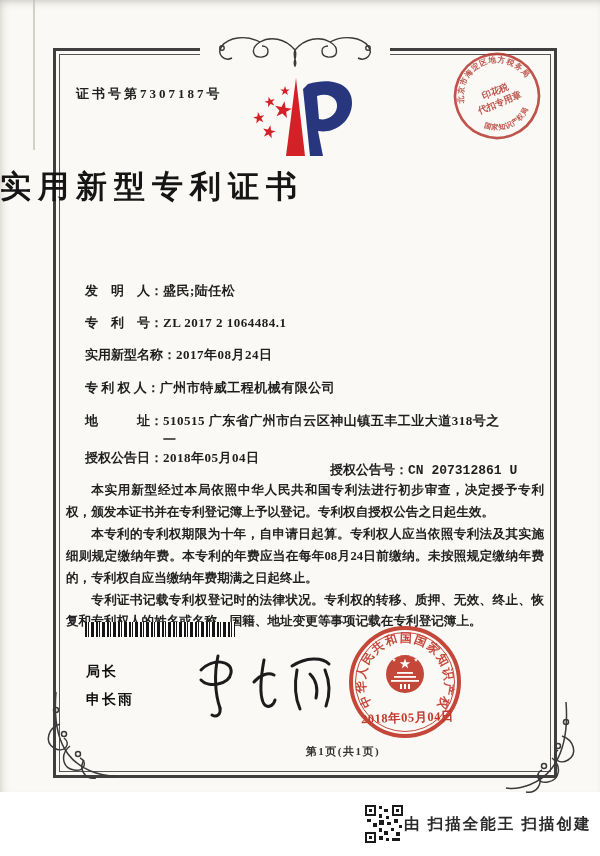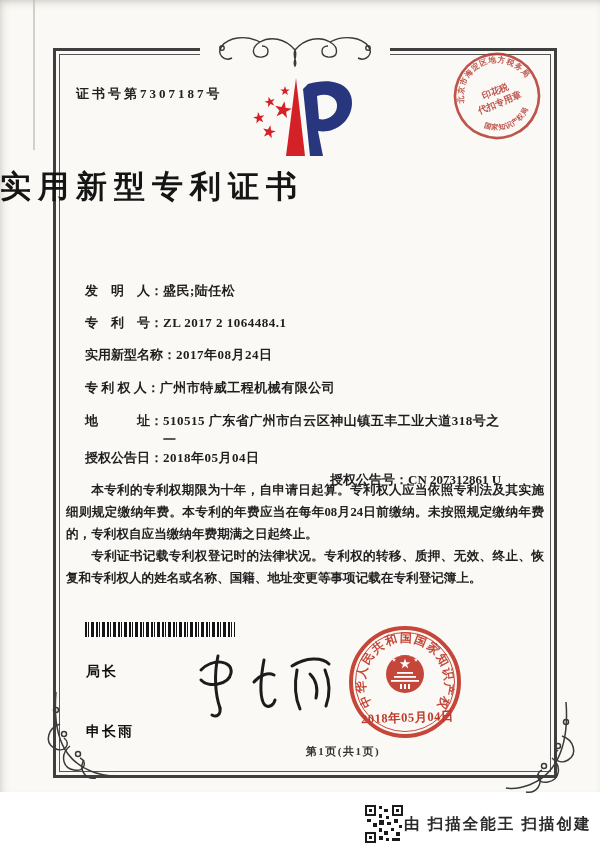--- a/index.html
+++ b/index.html
@@ -26,21 +26,21 @@
   .field2{position:absolute;left:330px;font-size:13px;font-weight:bold;color:#1e1e1e;}
 
   .body-text{position:absolute;left:66px;top:480px;width:478px;font-size:12.6px;
              font-weight:bold;color:#222;line-height:1.74;text-align:justify;}
   .body-text p{margin:0;text-indent:2em;}
 
   .barcode{position:absolute;left:85px;top:622px;width:150px;height:15px;
            background:repeating-linear-gradient(90deg,#151515 0 2px,#fff 2px 3px,#151515 3px 4px,#fff 4px 6px,#151515 6px 9px,#fff 9px 11px);}
 
   .director-title{position:absolute;left:86px;top:663px;font-size:14px;font-weight:bold;color:#111;letter-spacing:2px;}
-  .director-name{position:absolute;left:86px;top:691px;font-size:14px;font-weight:bold;color:#111;letter-spacing:2px;margin-top:32px;}
+  .director-name{position:absolute;left:86px;top:691px;font-size:14px;font-weight:bold;color:#111;letter-spacing:2px;}
   .signature{position:absolute;left:188px;top:642px;width:155px;height:84px;}
 
   .seal-main{position:absolute;left:347px;top:624px;width:116px;height:116px;opacity:.93;}
   .seal-date{position:absolute;left:361px;top:709px;width:130px;font-size:12.5px;font-weight:bold;
              color:#c0392b;letter-spacing:.5px;transform:rotate(-2deg);}
   .stamp-tax{position:absolute;left:451px;top:50px;width:92px;height:92px;transform:rotate(-22deg);opacity:.85;}
 
   .page-num{position:absolute;left:0;top:744px;width:600px;text-align:center;
             font-size:11px;font-weight:bold;color:#333;letter-spacing:1.5px;padding-left:43px;}
 
@@ -128,25 +128,26 @@
   </div>
   <div class="field" style="top:379px;">
     <span class="lab">专 利 权 人：</span><span class="val">广州市特威工程机械有限公司</span>
   </div>
   <div class="field" style="top:412px;">
     <span class="lab">地　　　址：</span><span class="val" style="max-width:348px;">510515 广东省广州市白云区神山镇五丰工业大道318号之一</span>
   </div>
   <div class="field" style="top:449px;">
     <span class="lab">授权公告日：</span><span class="val">2018年05月04日</span>
   </div>
-  <div class="field2" style="top:471px;">
+  <div class="field2" style="top:461px;font-family:Liberation Mono, monospace;">
     <span class="lab">授权公告号：</span><span class="val">CN 207312861 U</span>
   </div>
 
   <div class="body-text">
+    <p>本实用新型经过本局依照中华人民共和国专利法进行初步审查，决定授予专利权，颁发本证书并在专利登记簿上予以登记。专利权自授权公告之日起生效。</p>
     <p>本专利的专利权期限为十年，自申请日起算。专利权人应当依照专利法及其实施细则规定缴纳年费。本专利的年费应当在每年08月24日前缴纳。未按照规定缴纳年费的，专利权自应当缴纳年费期满之日起终止。</p>
     <p>专利证书记载专利权登记时的法律状况。专利权的转移、质押、无效、终止、恢复和专利权人的姓名或名称、国籍、地址变更等事项记载在专利登记簿上。</p>
   </div>
 
   <div class="barcode"></div>
 
   <div class="director-title">局长</div>
   <div class="director-name">申长雨</div>
   <svg class="signature" viewBox="0 0 155 84">
     <g stroke="#1c1c1c" stroke-width="3" fill="none" stroke-linecap="round">

